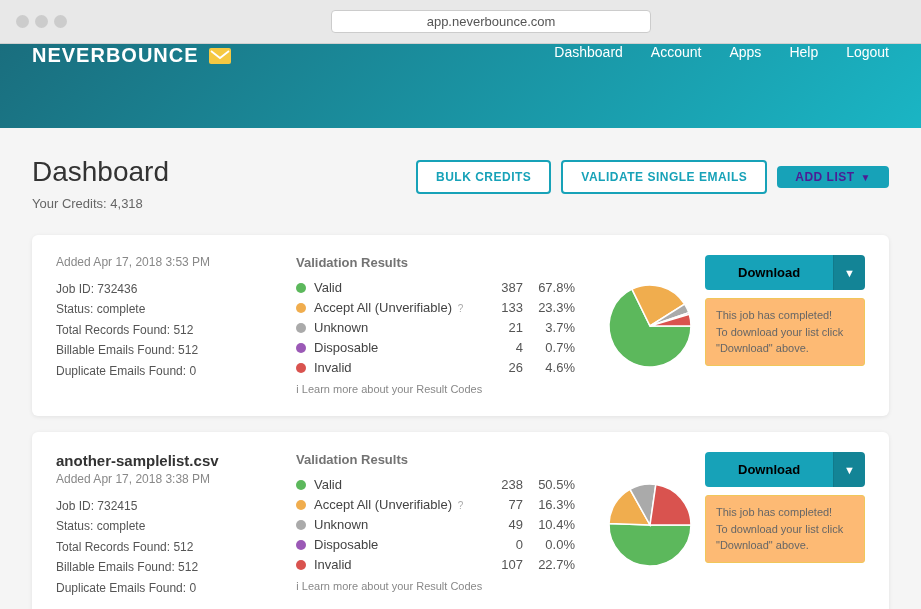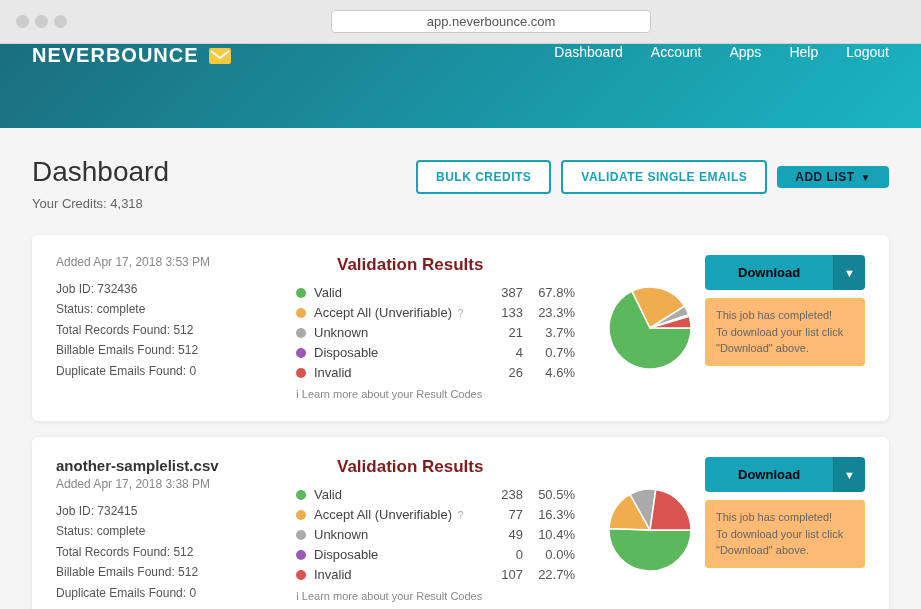--- a/index.html
+++ b/index.html
@@ -90,21 +90,21 @@
       padding: 8px 18px;
       font-size: 12px;
       font-weight: 700;
       border-radius: 4px;
       cursor: pointer;
       letter-spacing: 0.5px;
       text-transform: uppercase;
     }
     .btn-primary {
       background: #17a2b8;
-      color: #0f172a;
+      color: #4c1d95;
       border: 2px solid #17a2b8;
       padding: 2px 16px;
       font-size: 12px;
       font-weight: 700;
       border-radius: 4px;
       cursor: pointer;
       letter-spacing: 0.5px;
       text-transform: uppercase;
       display: flex; align-items: center; gap: 6px;
     }
@@ -133,21 +133,21 @@
     .job-meta {
       font-size: 12px; color: #555; line-height: 1.7;
     }
     .job-meta span { display: block; }
 
     .job-results {
       flex: 1;
       padding: 0 20px;
     }
     .results-title {
-      font-size: 17px; font-weight: 600; color: #7f1d1d; margin-bottom: 10px; margin-left: 41px;
+      font-size: 13px; font-weight: 600; color: #737373; margin-bottom: 10px;
     }
     .result-row {
       display: flex; align-items: center; gap: 8px;
       font-size: 13px; color: #444; margin-bottom: 5px;
     }
     .result-dot {
       width: 10px; height: 10px; border-radius: 50%;
       display: inline-block; flex-shrink: 0;
     }
     .result-label { flex: 1; }

